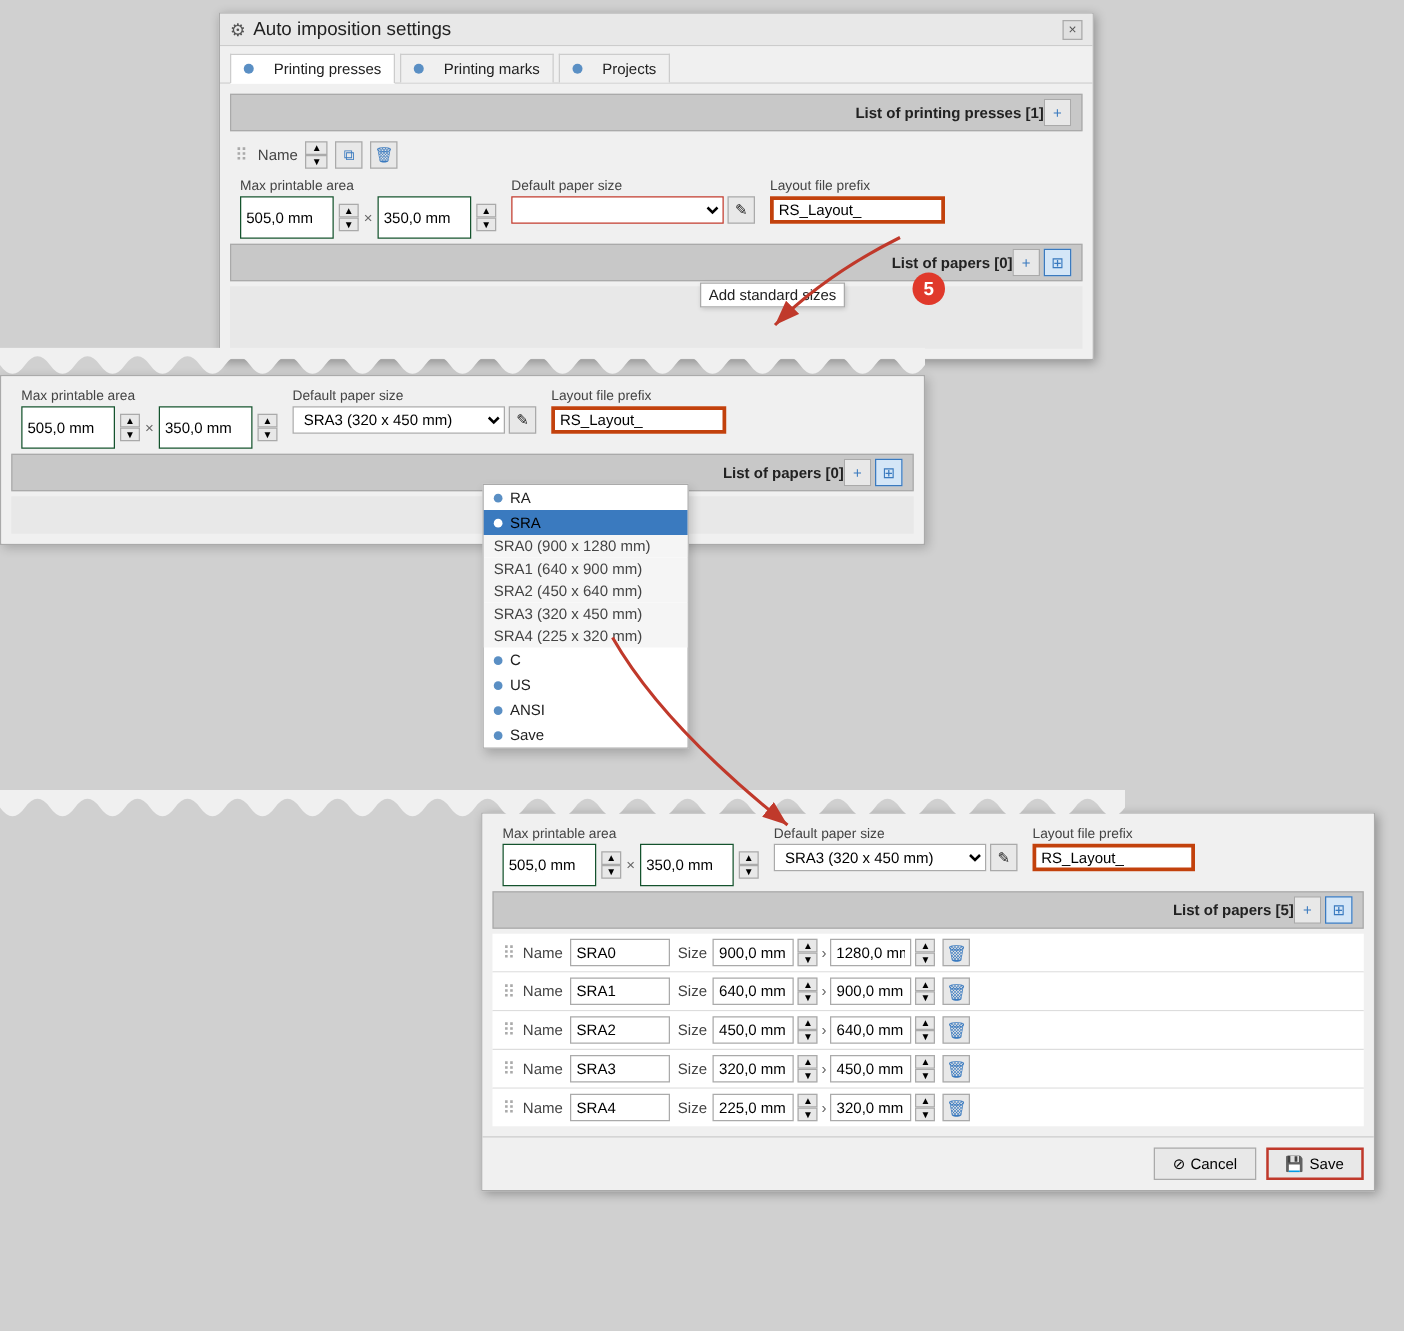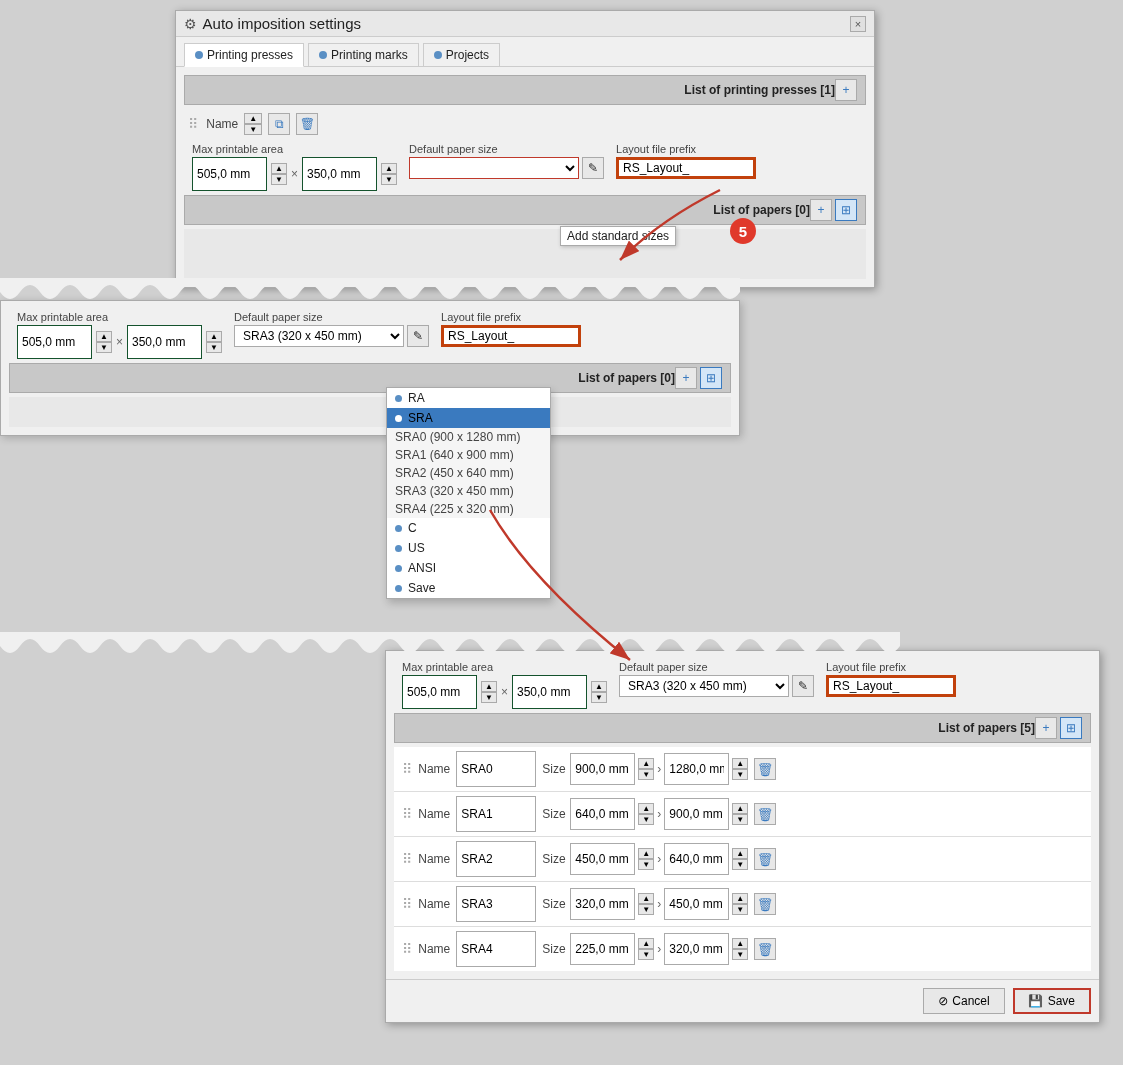--- a/index.html
+++ b/index.html
@@ -49,21 +49,21 @@
 
     
     .dialog-tabs {
       display: flex;
       padding: 6px 8px 0;
       gap: 4px;
       background: #f0f0f0;
       border-bottom: 1px solid #ccc;
     }
     .tab-item {
-      display: flex; align-items: center; gap: 4px;
+      display: flex; align-items: center; gap: 16px;
       padding: 4px 10px;
       background: #f0f0f0;
       border: 1px solid #ccc;
       border-bottom: none;
       cursor: pointer;
       font-size: 12px;
     }
     .tab-item.active {
       background: #fff;
       border-bottom: 1px solid #fff;
@@ -247,28 +247,28 @@
     .paper-row {
       display: flex; align-items: center; gap: 6px;
       padding: 4px 8px;
       border-bottom: 1px solid #ddd;
       background: #fff;
     }
     .paper-row:last-child { border-bottom: none; }
     .paper-drag { color: #aaa; font-size: 14px; }
     .size-label { font-size: 12px; color: #444; min-width: 25px; }
     .paper-name-input {
-      width: 80px; height: 36px;
+      width: 80px; height: 22px;
       border: 1px solid #aaa;
       padding: 2px 4px;
       font-size: 12px;
     }
     .size-field { display: flex; align-items: center; gap: 3px; }
     .size-num-input {
-      width: 65px; height: 32px;
+      width: 65px; height: 22px;
       border: 1px solid #aaa;
       padding: 2px 4px;
       font-size: 12px;
     }
     .arrow-sep { font-size: 12px; color: #666; }
     .del-btn {
       width: 22px; height: 22px;
       border: 1px solid #aaa;
       background: #e8e8e8;
       cursor: pointer;

